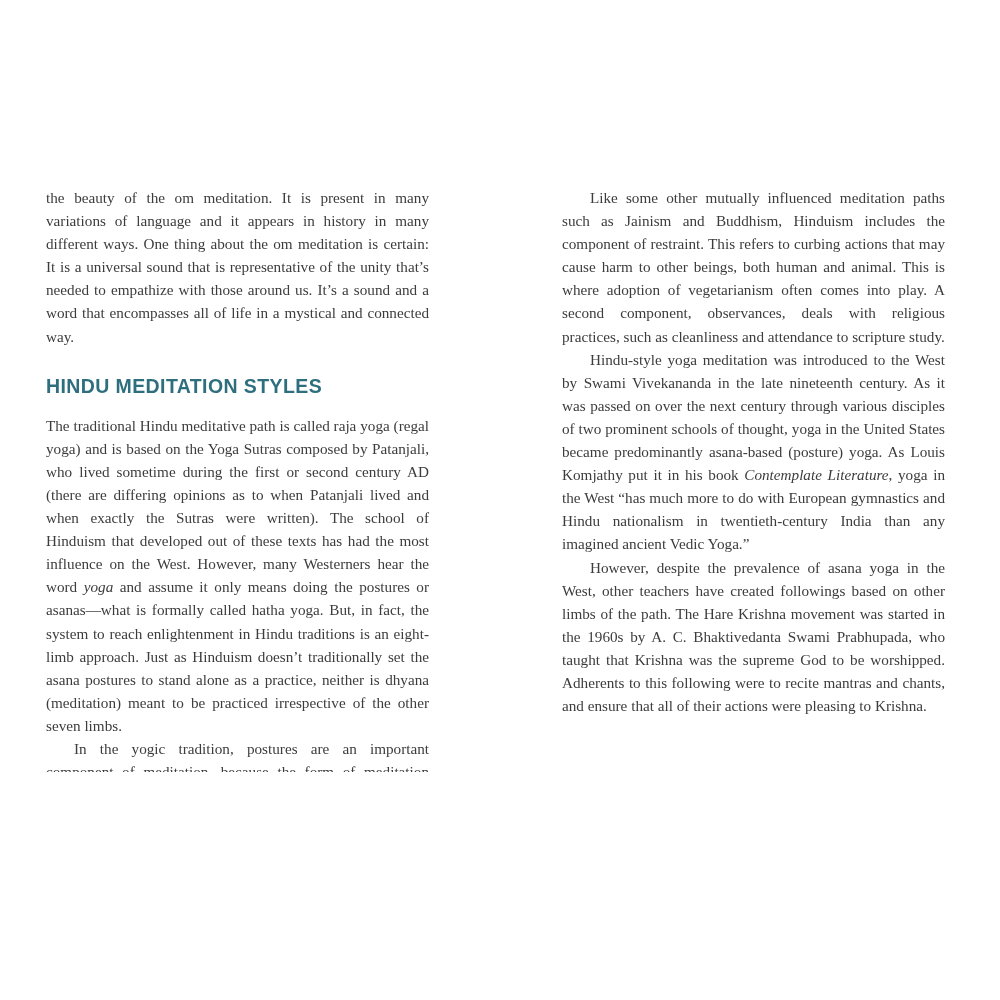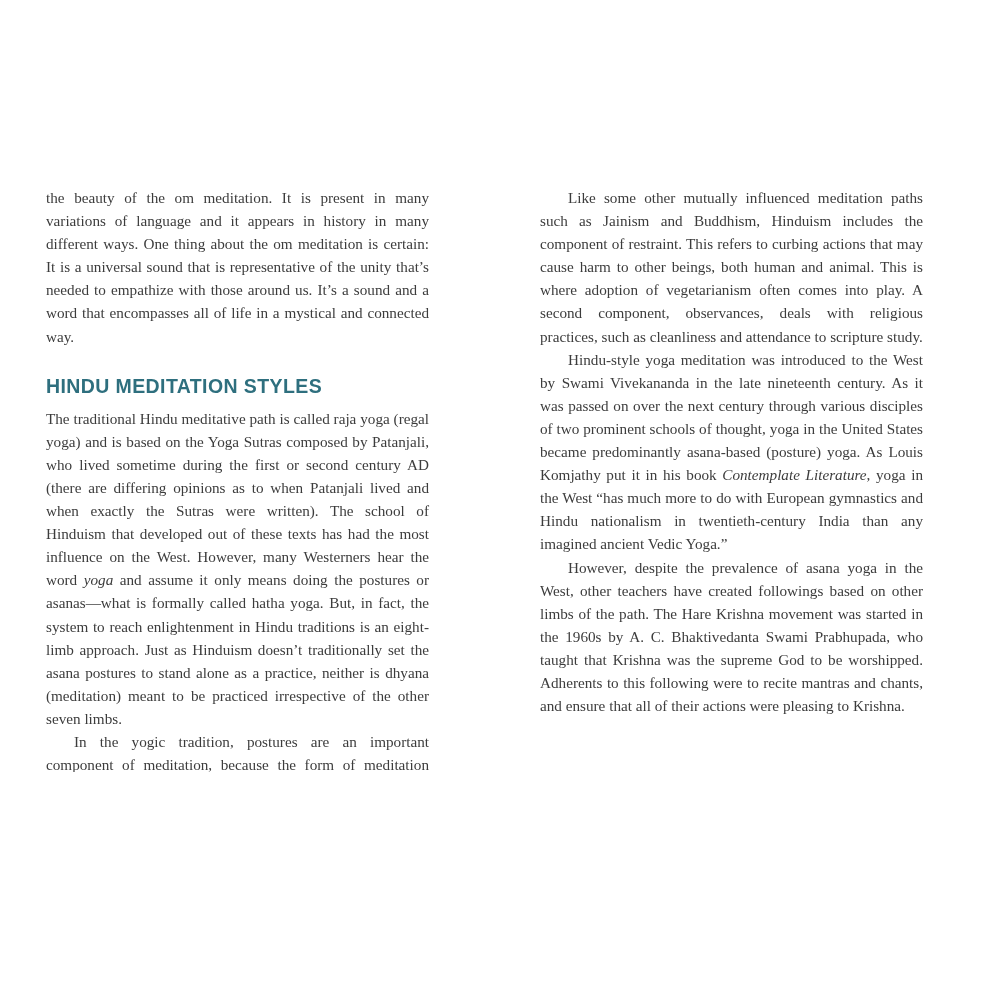--- a/index.html
+++ b/index.html
@@ -9,37 +9,37 @@
     height: 772px;
     background: #ffffff;
     overflow: hidden;
   }
   .column {
     position: absolute;
     top: 186px;
     width: 383px;
   }
   .column-left  { left: 46px; }
-  .column-right { left: 540px; }
+  .column-right { left: 562px; }
 
   .column p {
     margin: 0;
     text-align: justify;
     font-family: "Liberation Serif", "DejaVu Serif", serif;
     font-size: 15.2px;
     line-height: 23.1px;
     color: #3c3c3c;
     hyphens: auto;
     -webkit-hyphens: auto;
   }
   .column p.indent { text-indent: 28px; }
   .column p em { }
 
   .column h2.heading {
-    margin: 27px 0 9px 0;
+    margin: 27px 0 16px 0;
     font-family: "Liberation Sans", "DejaVu Sans", sans-serif;
     font-size: 19.5px;
     font-weight: 600;
     letter-spacing: 0.4px;
     color: #2e6f7e;
   }
 
   .folio {
     position: absolute;
     top: 790px;

